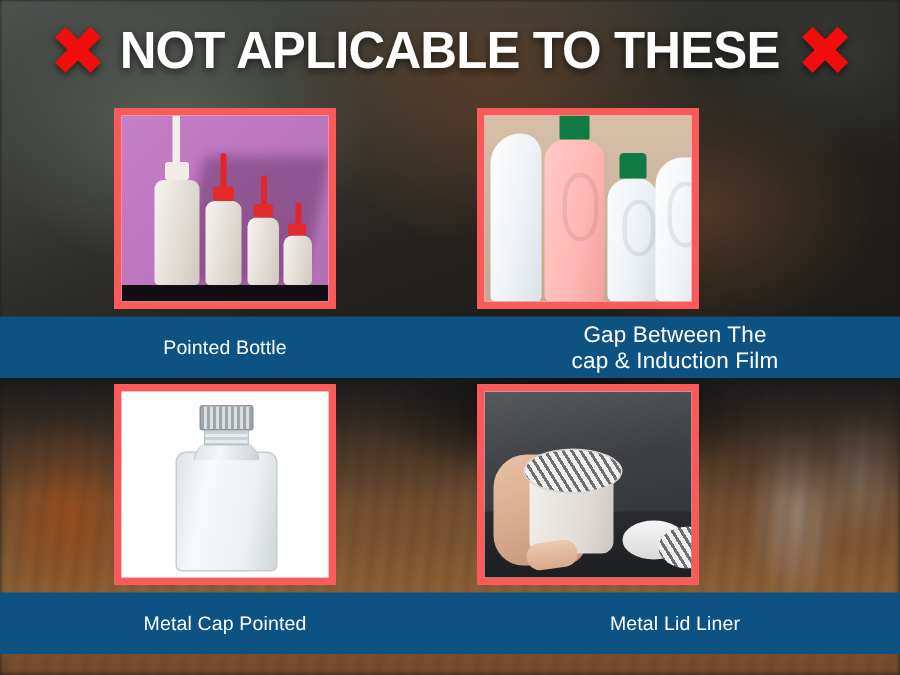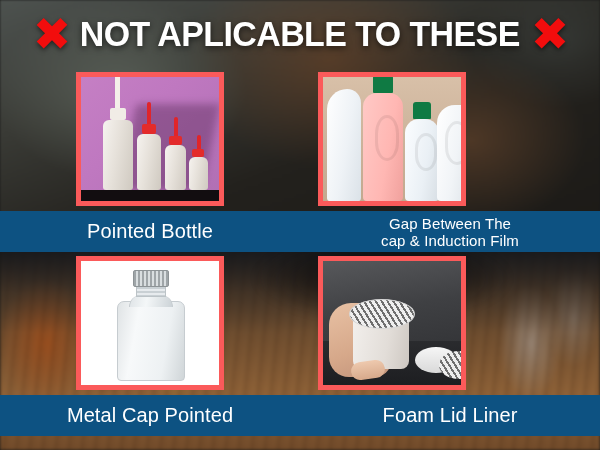--- a/index.html
+++ b/index.html
@@ -118,21 +118,21 @@
     left: 0;
     top: 143px;
     width: 300px;
     height: 41px;
     background: #0d5282;
     color: #ffffff;
     display: flex;
     align-items: center;
     justify-content: center;
     text-align: center;
-    font-size: 20px;
+    font-size: 13px;
     line-height: 17px;
     letter-spacing: 0.1px;
     white-space: pre-line;
   }
   .caption.two-line { font-size: 15px; }
 
   
   .p1 {
     background: linear-gradient(135deg, #c57fc4 0%, #bf78c0 40%, #b06fb4 100%);
   }
@@ -345,17 +345,17 @@
         <div class="photo p4">
           <div class="desk"></div>
           <div class="hand"></div>
           <div class="jar"></div>
           <div class="thumb"></div>
           <div class="liner-top"></div>
           <div class="liner-loose-a"></div>
           <div class="liner-loose-b"></div>
         </div>
       </div>
-      <div class="caption">Foam Lid Liner</div>
+      <div class="caption">Metal Lid Liner</div>
     </div>
 
   </div>
 </div>
 
 </body></html>

